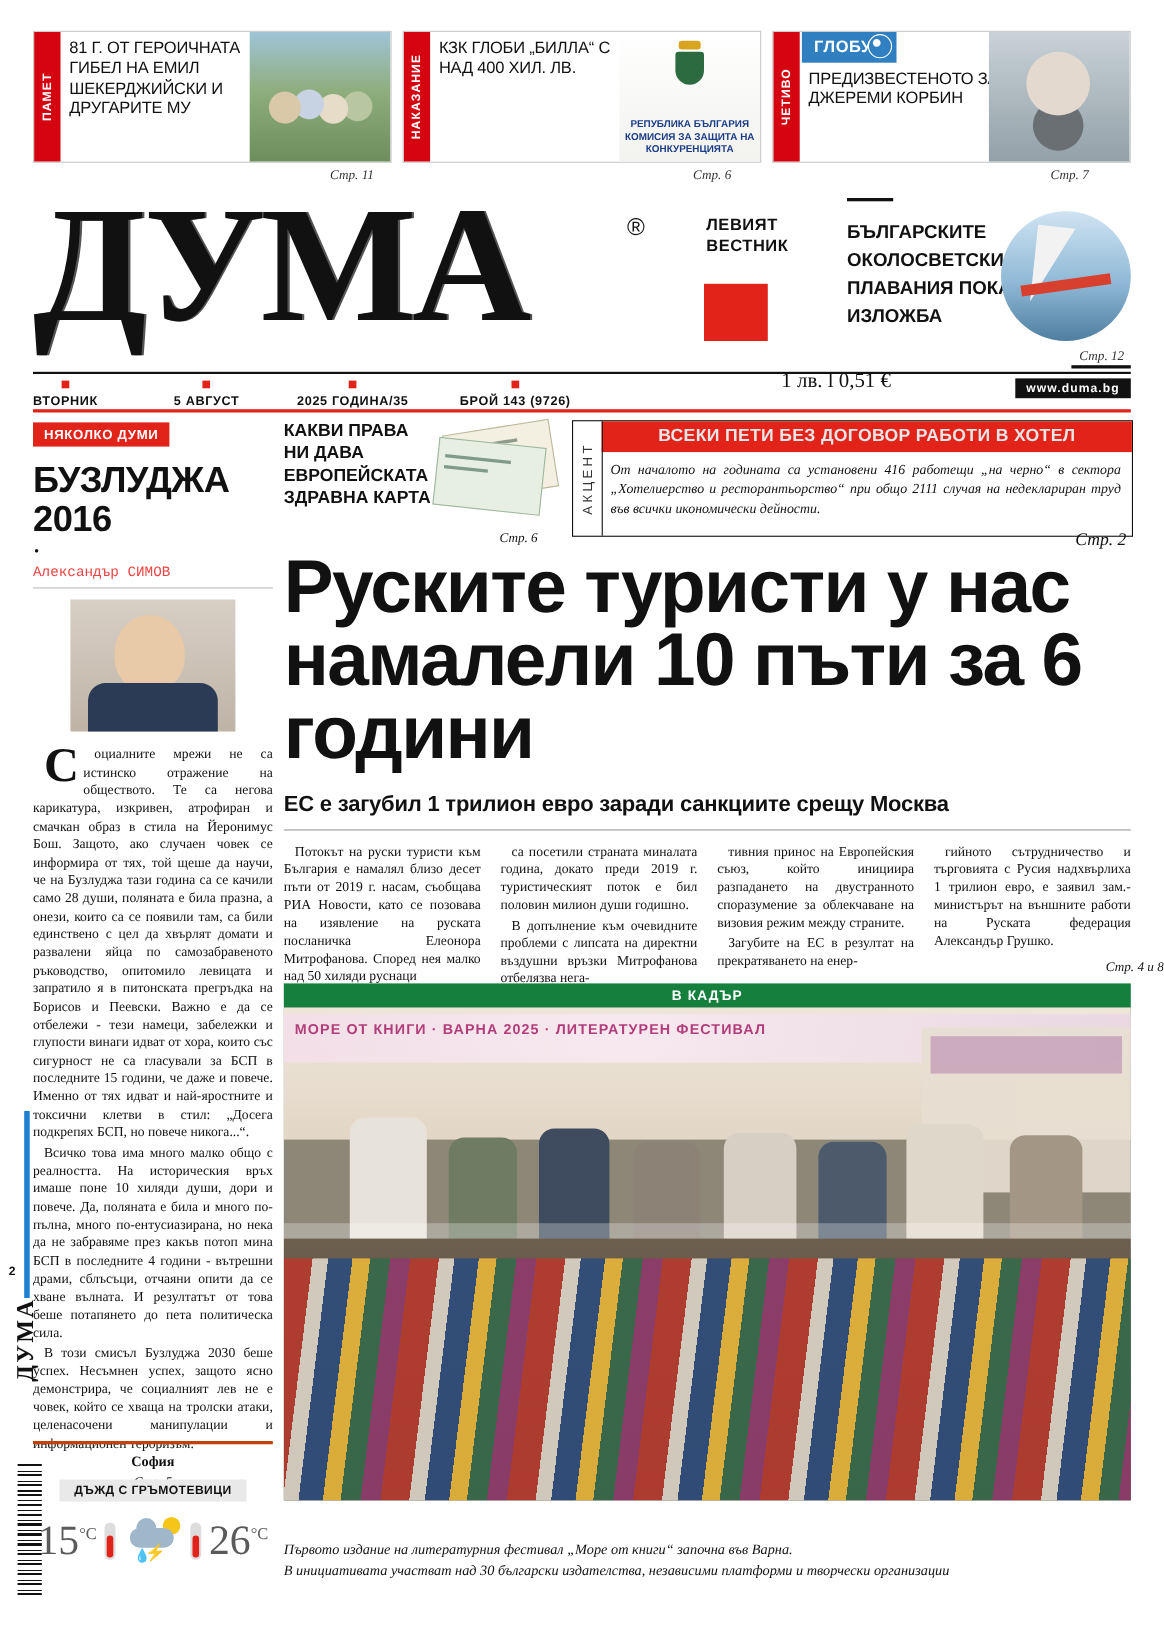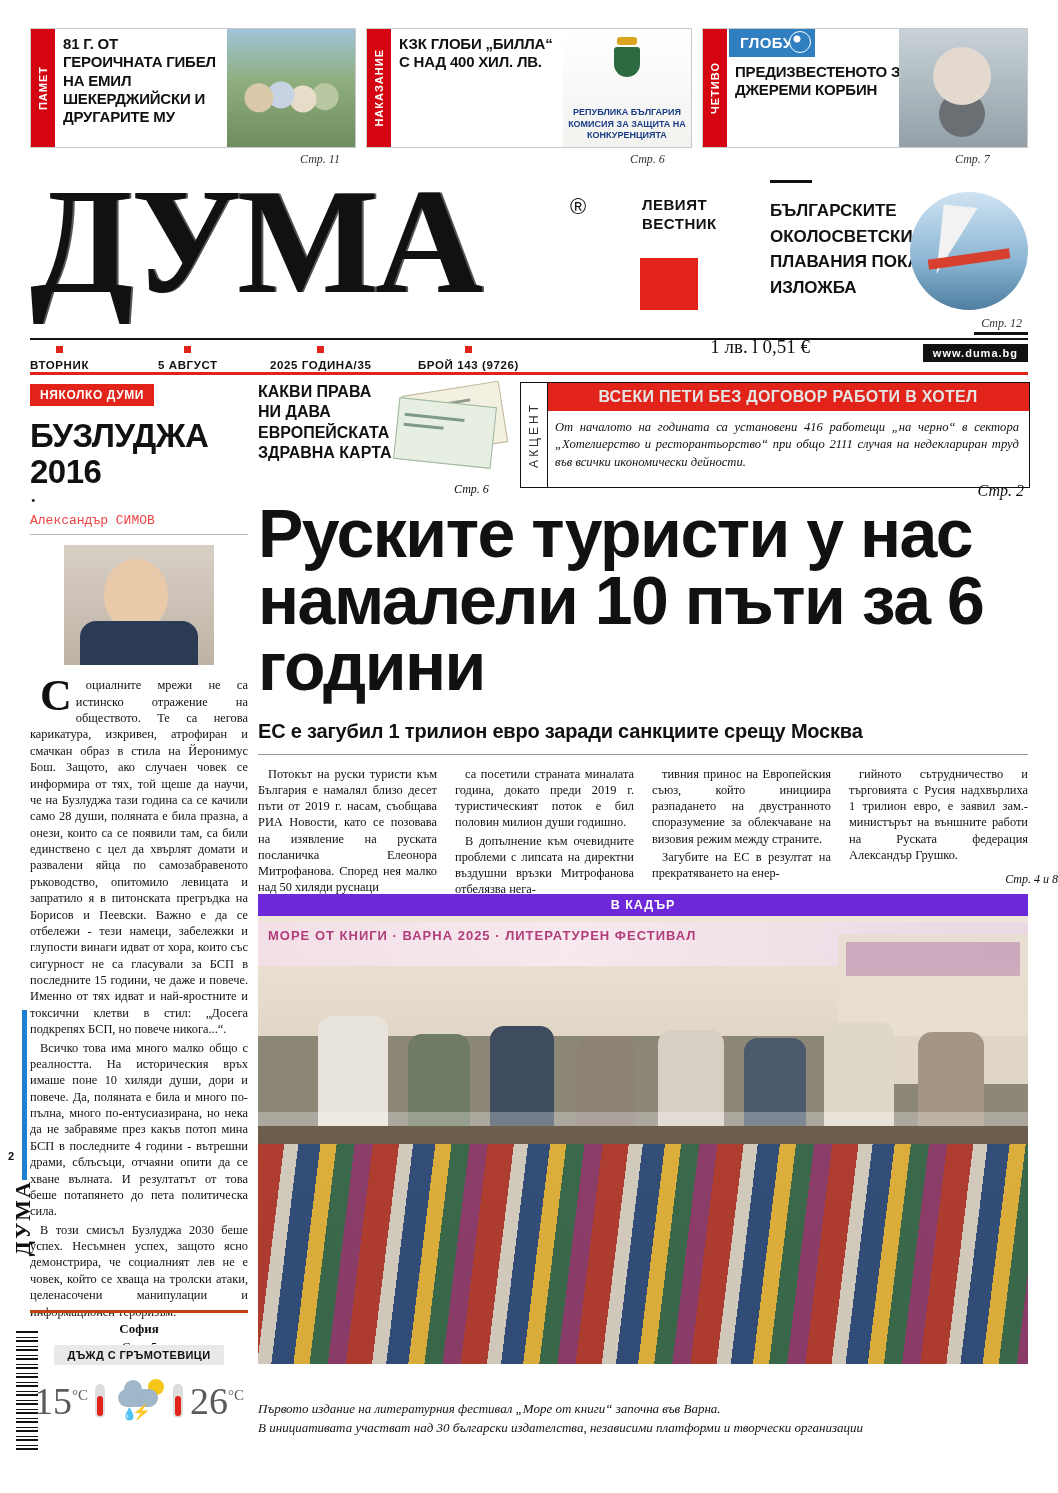--- a/index.html
+++ b/index.html
@@ -20,21 +20,21 @@
   }
   .teaser{position:relative;flex:1;border:1px solid #c9c9c9;background:#fff;display:flex;overflow:hidden;}
   .teaser .tag{
     width:24px;background:#d40511;color:#fff;font-family:"Liberation Sans",sans-serif;
     font-weight:bold;font-size:11px;letter-spacing:1px;
     display:flex;align-items:center;justify-content:center;
   }
   .teaser .tag span{writing-mode:vertical-rl;transform:rotate(180deg);}
   .teaser .txt{
     flex:1;padding:6px 6px 4px 8px;font-family:"Liberation Sans",sans-serif;
-    font-weight:bold;font-size:15px;line-height:1.22;color:#111;letter-spacing:-0.2px;
+    font-weight:normal;font-size:15px;line-height:1.22;color:#111;letter-spacing:-0.2px;
   }
   .teaser .pic{width:128px;background:#b8c6b0;position:relative;overflow:hidden;}
   .teaser .pic.p1{background:linear-gradient(180deg,#9fc4d8 0%,#8fae7e 45%,#6d8d5c 100%);}
   .teaser .pic.p2{background:linear-gradient(180deg,#ffffff 0%,#f2f2ef 100%);}
   .teaser .pic.p1:after{
     content:"";position:absolute;left:14px;top:34px;width:100px;height:58px;
     background:radial-gradient(circle at 18% 60%,#d9c9a8 0 14px,transparent 15px),
                radial-gradient(circle at 40% 55%,#c7d3e2 0 13px,transparent 14px),
                radial-gradient(circle at 62% 62%,#e6dcc7 0 13px,transparent 14px),
                radial-gradient(circle at 84% 58%,#b9c6a2 0 13px,transparent 14px);
@@ -185,21 +185,21 @@
 
   
   .cols{position:absolute;left:258px;top:766px;width:770px;height:110px;
     display:flex;gap:18px;font-family:"Liberation Serif",serif;font-size:12.4px;line-height:1.3;text-align:justify;}
   .cols .c{flex:1;}
   .cols p{margin:0 0 2px;text-indent:10px;}
   .pg48{position:absolute;right:0;top:872px;width:770px;text-align:right;font-style:italic;font-size:12px;}
 
   
   .photoblock{position:absolute;left:258px;top:894px;width:770px;height:498px;}
-  .vkadar{background:#6d28d9;color:#fff;text-align:center;font-family:"Liberation Sans",sans-serif;
+  .vkadar{background:#15803d;color:#fff;text-align:center;font-family:"Liberation Sans",sans-serif;
     font-weight:bold;font-size:12.5px;letter-spacing:1px;padding:4px 0;}
   .photo{position:relative;width:100%;height:448px;overflow:hidden;background:#8d8778;}
   .photo .sky{position:absolute;left:0;top:0;width:100%;height:120px;
     background:linear-gradient(180deg,#efe6da 0%,#e2d6c6 100%);}
   .photo .banner{position:absolute;left:0;top:6px;width:100%;height:44px;
     background:linear-gradient(90deg,#f3dfe8 0%,#f7e9f0 40%,#ead7e2 100%);opacity:.95;}
   .photo .bannertxt{position:absolute;left:10px;top:12px;width:100%;
     font-family:"Liberation Sans",sans-serif;font-weight:bold;font-size:13px;color:#b23d7a;letter-spacing:1px;white-space:nowrap;}
   .photo .tables{position:absolute;left:0;top:210px;width:100%;height:238px;
     background:linear-gradient(180deg,#6d5f4e 0%,#4e4538 100%);}

